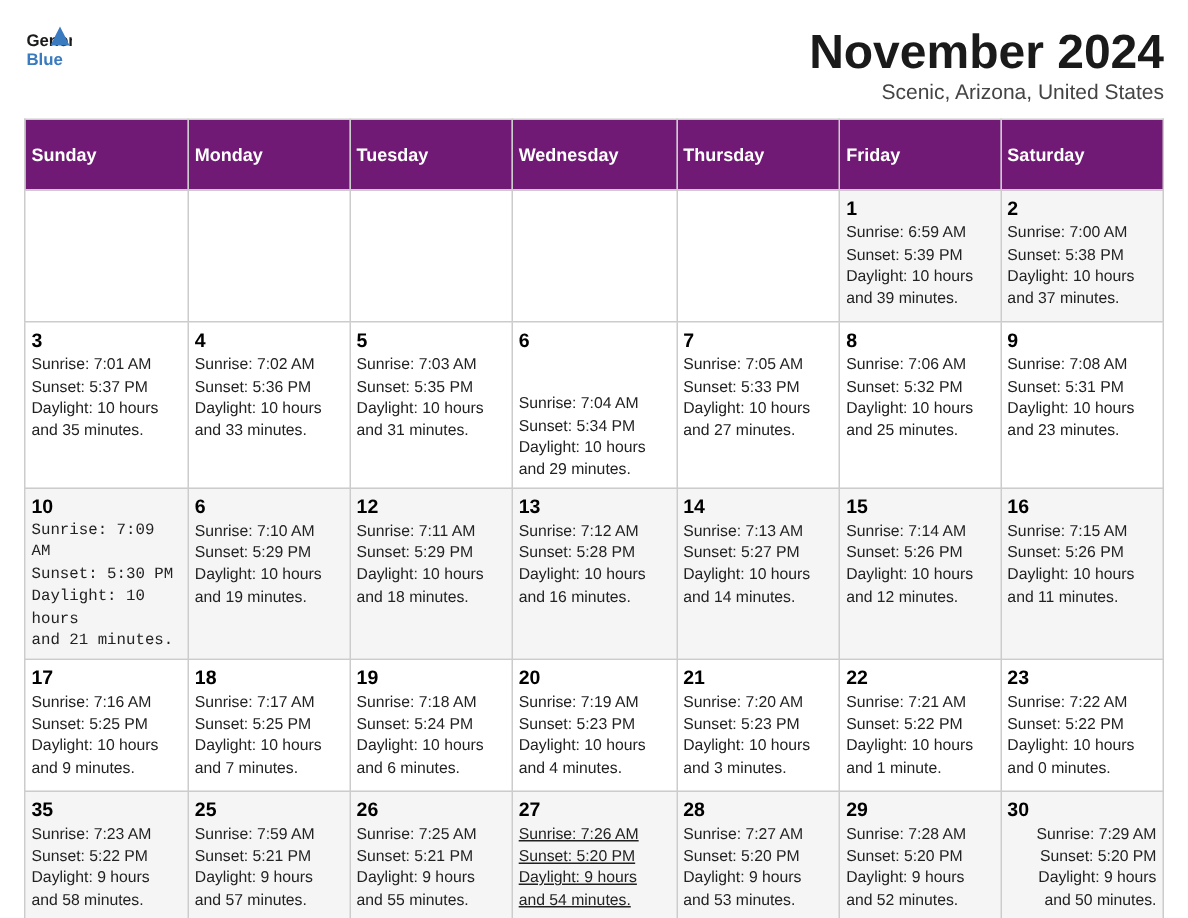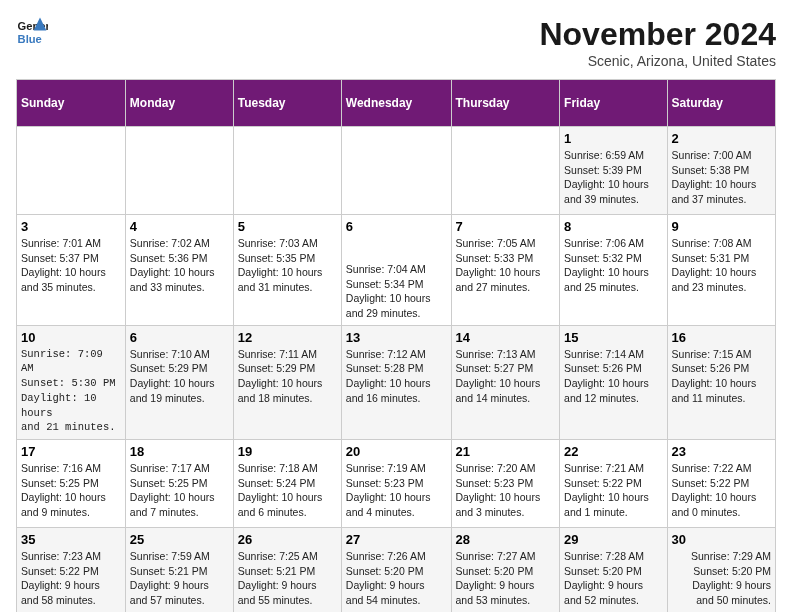--- a/index.html
+++ b/index.html
@@ -297,21 +297,21 @@
         </td>
         <td>
           <div class="day-num">26</div>
           <div class="day-info" style="white-space: pre-line;">Sunrise: 7:25 AM
 Sunset: 5:21 PM
 Daylight: 9 hours
 and 55 minutes.</div>
         </td>
         <td>
           <div class="day-num">27</div>
-          <div class="day-info" style="white-space: pre-line;">Sunrise: 7:26 AM
+          <div class="day-info" style="white-space: pre-line; text-decoration: underline;">Sunrise: 7:26 AM
 Sunset: 5:20 PM
 Daylight: 9 hours
 and 54 minutes.</div>
         </td>
         <td>
           <div class="day-num">28</div>
           <div class="day-info" style="white-space: pre-line;">Sunrise: 7:27 AM
 Sunset: 5:20 PM
 Daylight: 9 hours
 and 53 minutes.</div>

